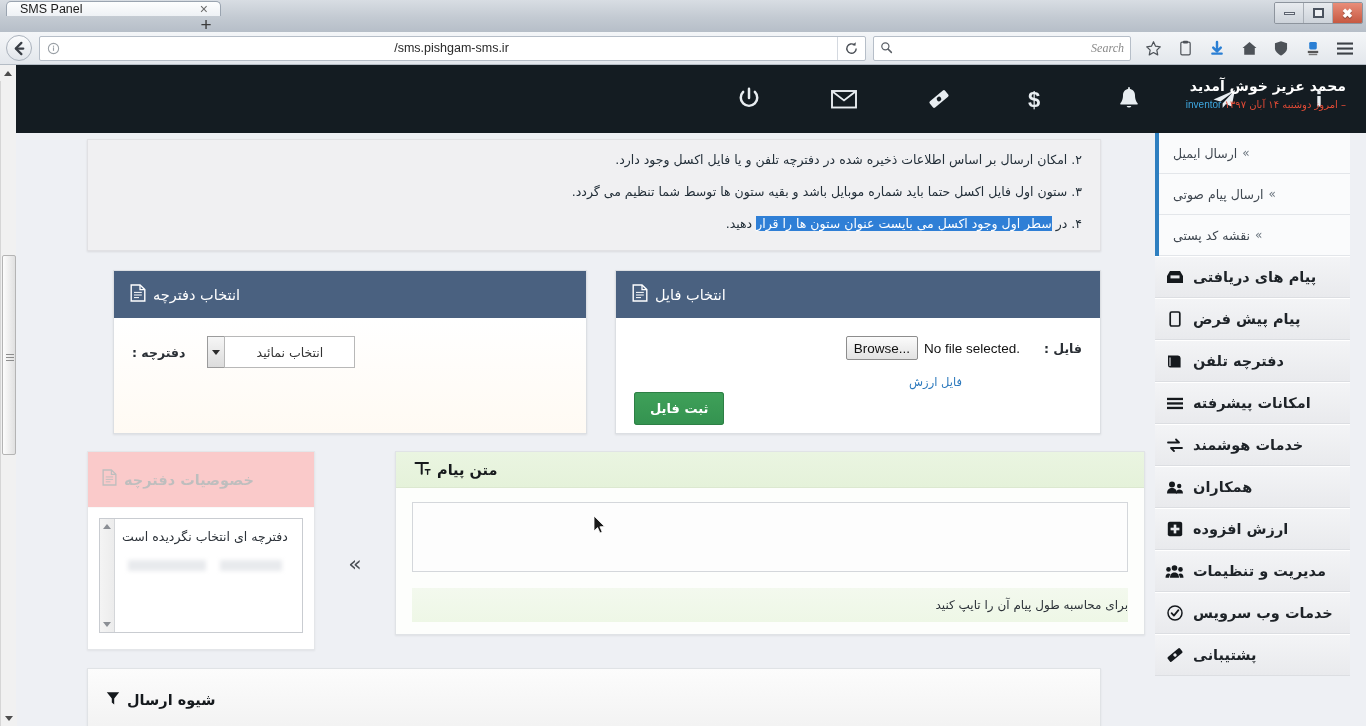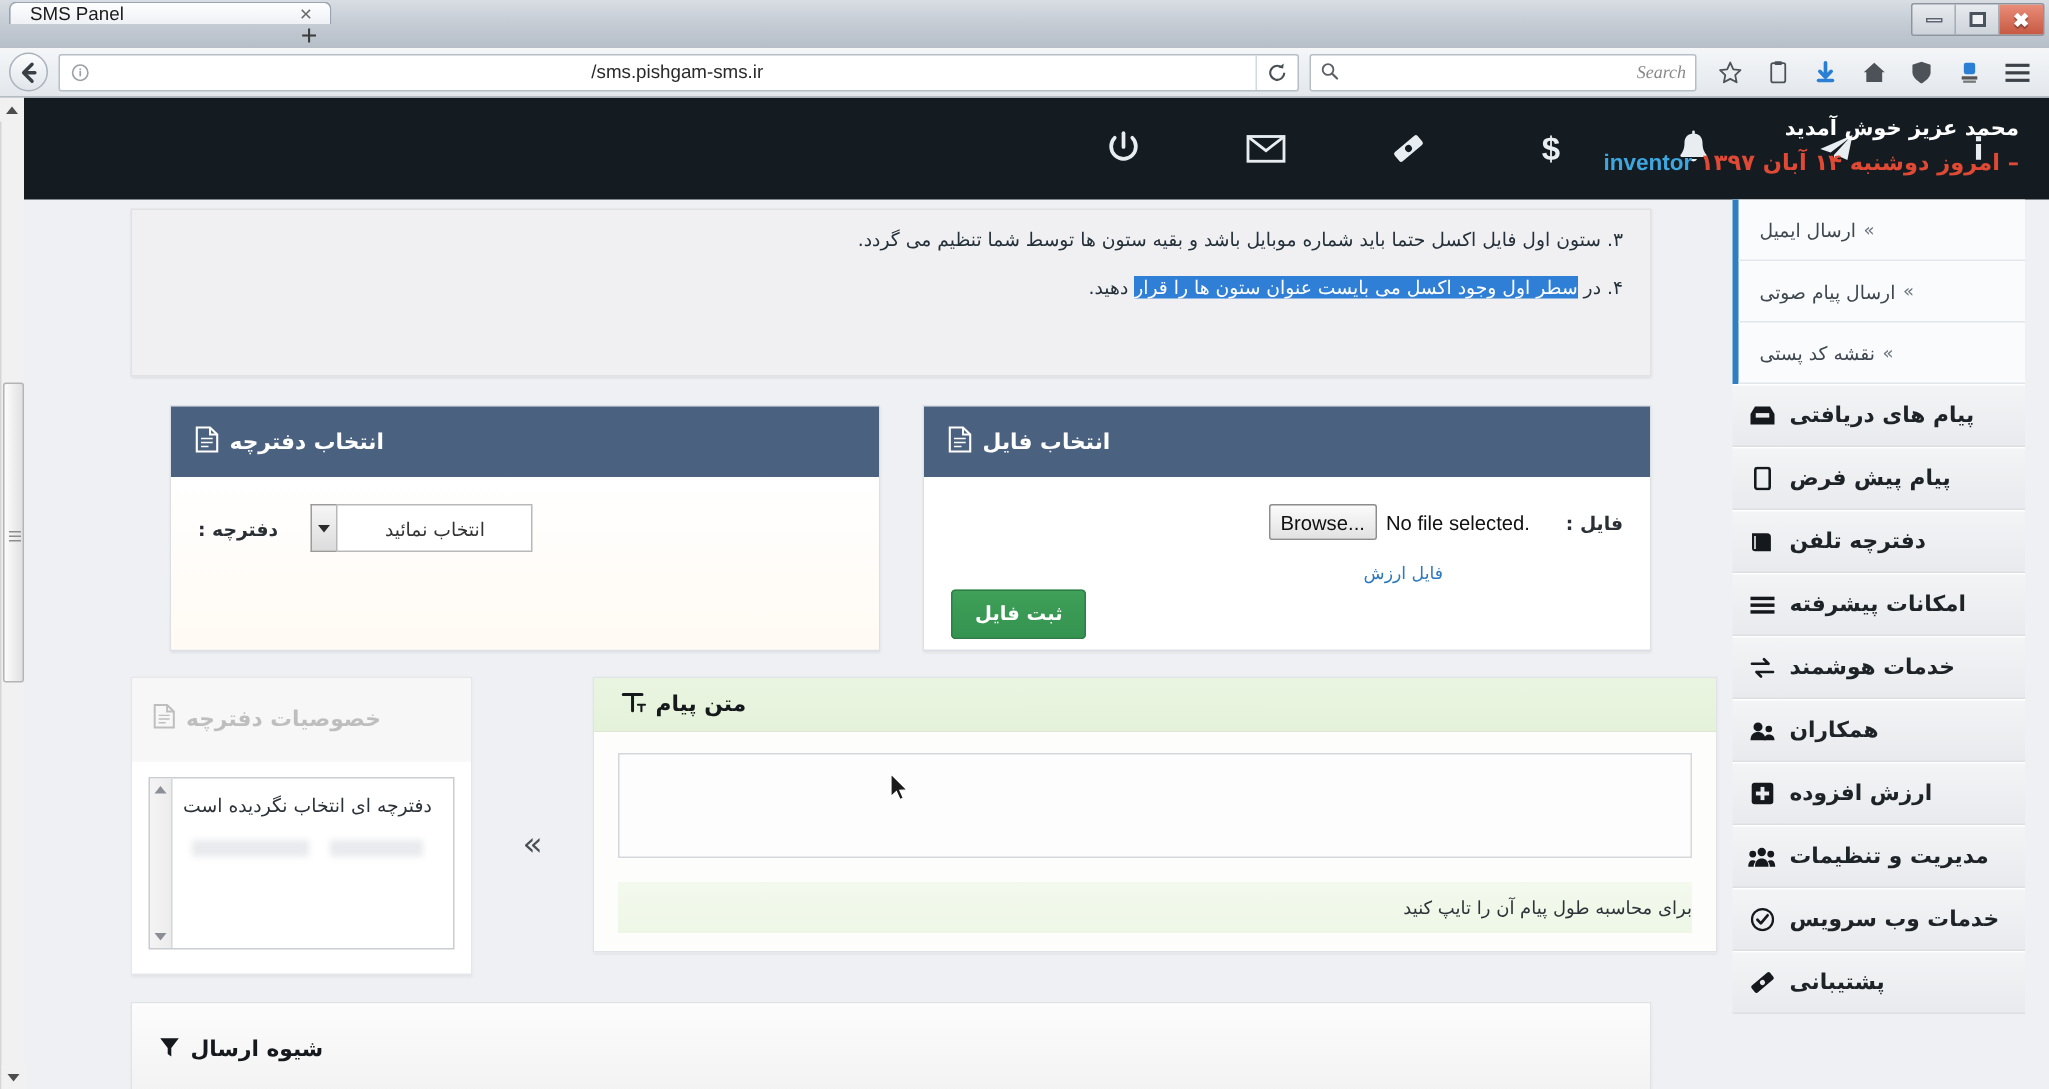--- a/index.html
+++ b/index.html
@@ -94,21 +94,21 @@
 
   
   #app-viewport { position: relative; width: 1366px; height: 661px; overflow: hidden; background: #eef0f4; }
 
   .topbar {
     height: 68px; background: #141c22; display: flex; align-items: center;
     position: relative; direction: rtl;
   }
   .welcome { position: absolute; right: 20px; top: 11px; text-align: right; line-height: 1.5; }
   .welcome .l1 { color: #ffffff; font-size: 14px; font-weight: bold; }
-  .welcome .l2 { font-size: 15px; color: #3ea7e0; font-weight: bold; }
+  .welcome .l2 { font-size: 10px; color: #3ea7e0; font-weight: normal; }
   .welcome .l2 .fa { color: #e04a35; }
   .welcome .l2 .en { color: #3ea7e0; font-family: "Liberation Sans", sans-serif; }
 
   .topnav { display: flex; align-items: center; direction: ltr; padding-left: 20px; }
   .topnav-item {
     width: 95px; height: 68px; display: flex; align-items: center; justify-content: center;
     cursor: pointer; color: #e8edf1;
   }
 
   .content-area { position: absolute; top: 68px; left: 0; width: 1350px; height: 593px; }
@@ -144,21 +144,21 @@
   }
   .info-line { font-size: 12.5px; color: #24303a; text-align: right; line-height: 2.55; }
   .info-line .hl { background: #2f7fd6; color: #fff; }
 
   .row-cards { display: flex; gap: 28px; margin: 19px 54px 0 71px; }
   .card { background: #fff; border: 1px solid #dcdfe3; box-shadow: 0 1px 2px rgba(0,0,0,.08); }
   .card-head {
     background: #4a6180; height: 47px; display: flex; align-items: center;
     justify-content: flex-start; padding: 0 0 0 16px; flex-direction: row-reverse; gap: 7px;
   }
-  .card-head .ttl { color: #fff; font-size: 14.5px; font-weight: bold; }
+  .card-head .ttl { color: #fff; font-size: 14.5px; font-weight: normal; }
   .card-body { padding: 18px 18px 18px 18px; }
 
   .card-ledger { width: 474px; }
   .card-ledger .card-body { height: 115px; background: linear-gradient(to bottom,#ffffff 0%, #fffaf3 100%); }
   .card-file { width: 486px; }
   .card-file .card-body { height: 115px; }
 
   .frow { display: flex; align-items: center; justify-content: flex-start; gap: 14px; }
   .flabel { font-size: 12.5px; color: #2a2f35; font-weight: bold; min-width: 48px; text-align: right; }
 
@@ -186,21 +186,21 @@
   .btn-green {
     background: linear-gradient(to bottom,#3fa059 0%, #349350 100%);
     border: 1px solid #2d7f45; color: #fff; font-size: 13px; font-weight: bold;
     padding: 8px 15px; border-radius: 3px; cursor: pointer;
   }
 
   .row-mid { display: flex; gap: 0; margin: 17px 10px 0 71px; align-items: flex-start; }
 
   .card-props { width: 228px; background: #fff; border: 1px solid #e4e6e9; box-shadow: 0 1px 2px rgba(0,0,0,.06); }
   .card-props .card-head-muted {
-    height: 56px; background: #e5e5e5; border-bottom: 1px solid #ececec;
+    height: 56px; background: #ef4444; border-bottom: 1px solid #ececec;
     display: flex; align-items: center; justify-content: flex-start;
     padding: 0 0 0 14px; flex-direction: row-reverse; gap: 7px; opacity: .28;
   }
   .card-props .card-head-muted .ttl { font-size: 14.5px; font-weight: bold; color: #1a1a1a; }
   .props-body { padding: 10px 11px 16px 11px; }
   .props-scrollbox {
     height: 115px; border: 1px solid #c9ccd1; background: #fff;
     position: relative; overflow: hidden; padding: 10px 12px 0 20px;
   }
   .props-msg { font-size: 12.5px; color: #2c3239; text-align: center; }
@@ -538,20 +538,21 @@
                 <circle cx="9" cy="8" r="1.7" fill="#e9eaed"></circle>
               </g>
             </svg>
         </span>
       </div>
     </div>
 
     <div class="main">
 
       <div class="info-card">
+        <div class="info-line">۲. امکان ارسال بر اساس اطلاعات ذخیره شده در دفترچه تلفن و یا فایل اکسل وجود دارد.</div>
         <div class="info-line">۳. ستون اول فایل اکسل حتما باید شماره موبایل باشد و بقیه ستون ها توسط شما تنظیم می گردد.</div>
         <div class="info-line"><span>۴. در </span><span class="hl">سطر اول وجود اکسل می بایست عنوان ستون ها را قرار</span><span> دهید.</span></div>
       </div>
 
       <div class="row-cards">
 
         <div class="card card-file">
           <div class="card-head">
             <span>
               <svg width="16" height="18" viewBox="0 0 16 18">

